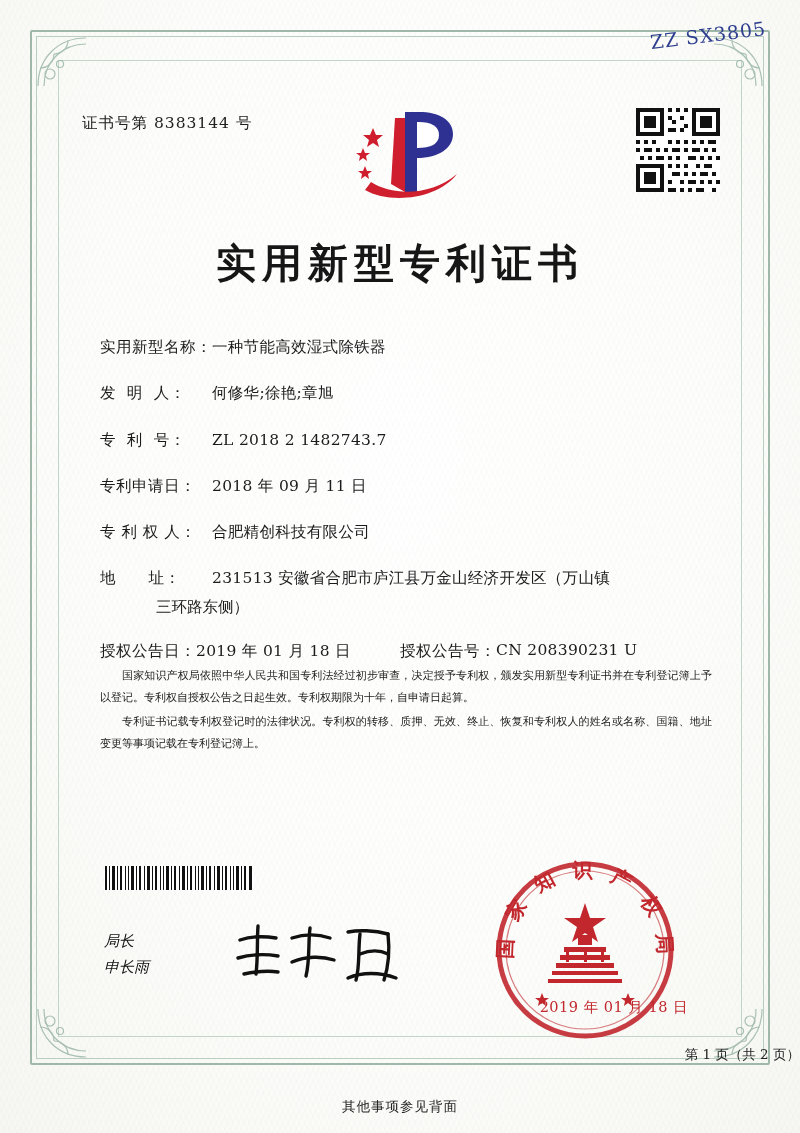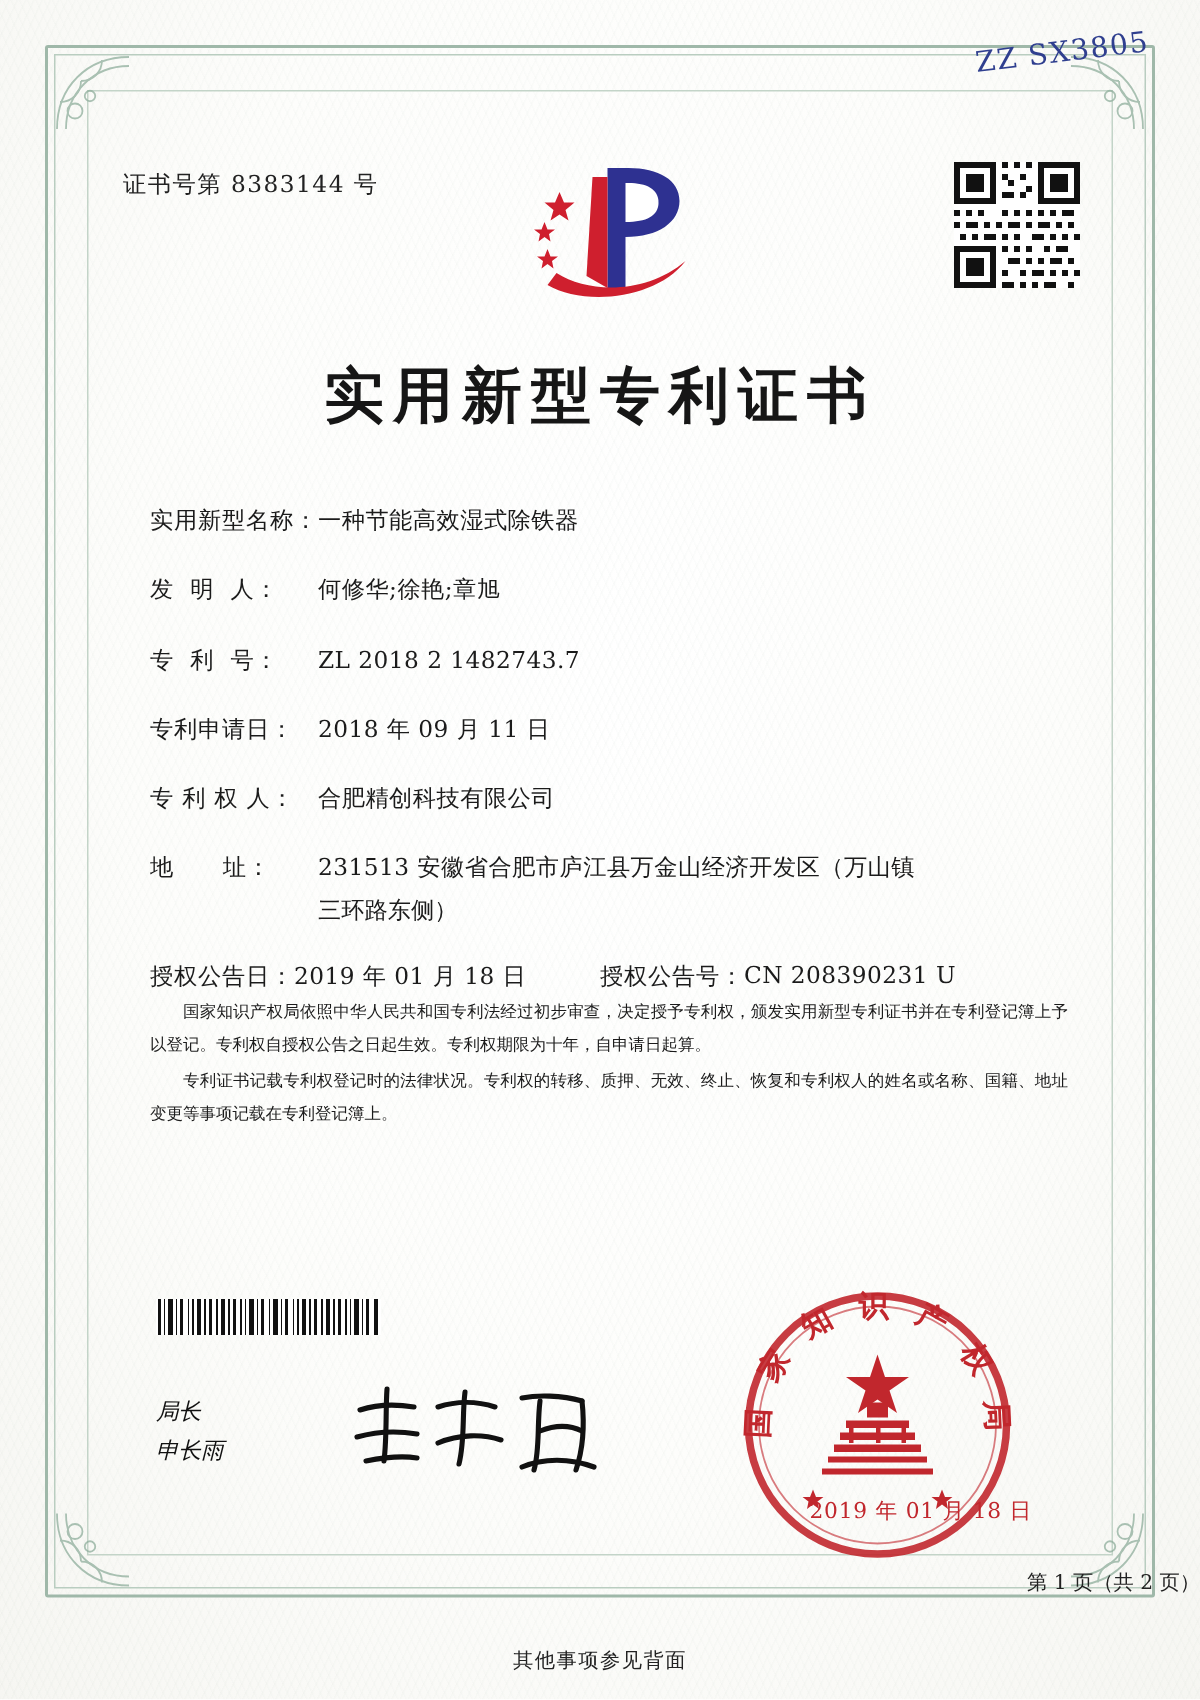--- a/index.html
+++ b/index.html
@@ -142,21 +142,21 @@
     white-space: pre;
     letter-spacing: .5px;
   }
   .field-label.wide { min-width: 112px; }
   .field-value {
     flex: 1 1 auto;
     letter-spacing: .3px;
   }
   .field-value.num { font-family: "DejaVu Serif", "Liberation Serif", serif; }
   .addr-second {
-    margin-left: 112px;
+    margin-left: 56px;
     margin-top: -17px;
     margin-bottom: 23px;
     font-size: 15.5px;
     font-family: "DejaVu Serif", "Liberation Serif", serif;
   }
   .row-split {
     display: flex;
     align-items: baseline;
     font-size: 15.5px;
     margin-bottom: 26px;

